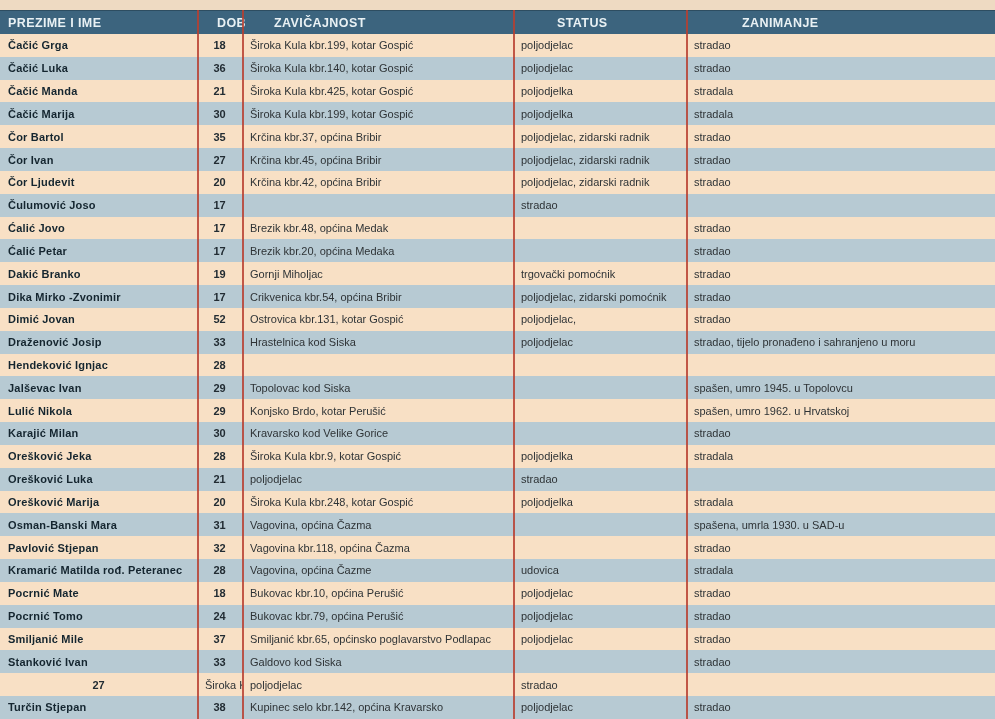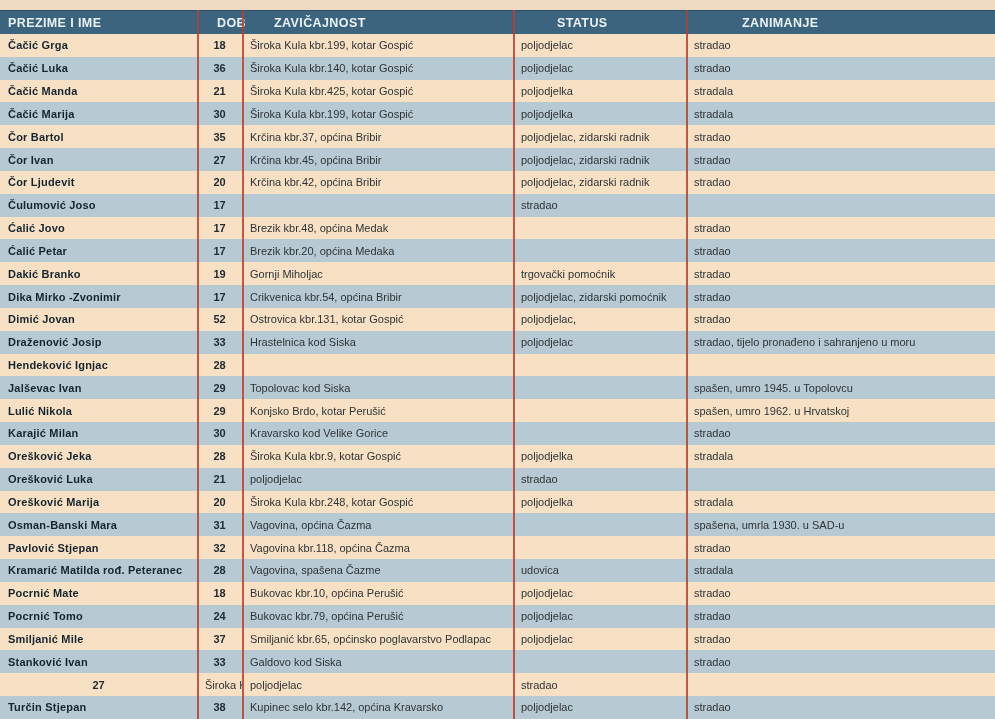--- a/index.html
+++ b/index.html
@@ -235,21 +235,21 @@
       <div class="row grid-row">
         <div class="cell name">Pavlović Stjepan</div>
         <div class="cell age">32</div>
         <div class="cell origin">Vagovina kbr.118, općina Čazma</div>
         <div class="cell occupation"></div>
         <div class="cell status">stradao</div>
       </div>
       <div class="row grid-row">
         <div class="cell name">Kramarić Matilda rođ. Peteranec</div>
         <div class="cell age">28</div>
-        <div class="cell origin">Vagovina, spašena Čazme</div>
+        <div class="cell origin">Vagovina, općina Čazme</div>
         <div class="cell occupation">udovica</div>
         <div class="cell status">stradala</div>
       </div>
       <div class="row grid-row">
         <div class="cell name">Pocrnić Mate</div>
         <div class="cell age">18</div>
         <div class="cell origin">Bukovac kbr.10, općina Perušić</div>
         <div class="cell occupation">poljodjelac</div>
         <div class="cell status">stradao</div>
       </div>

